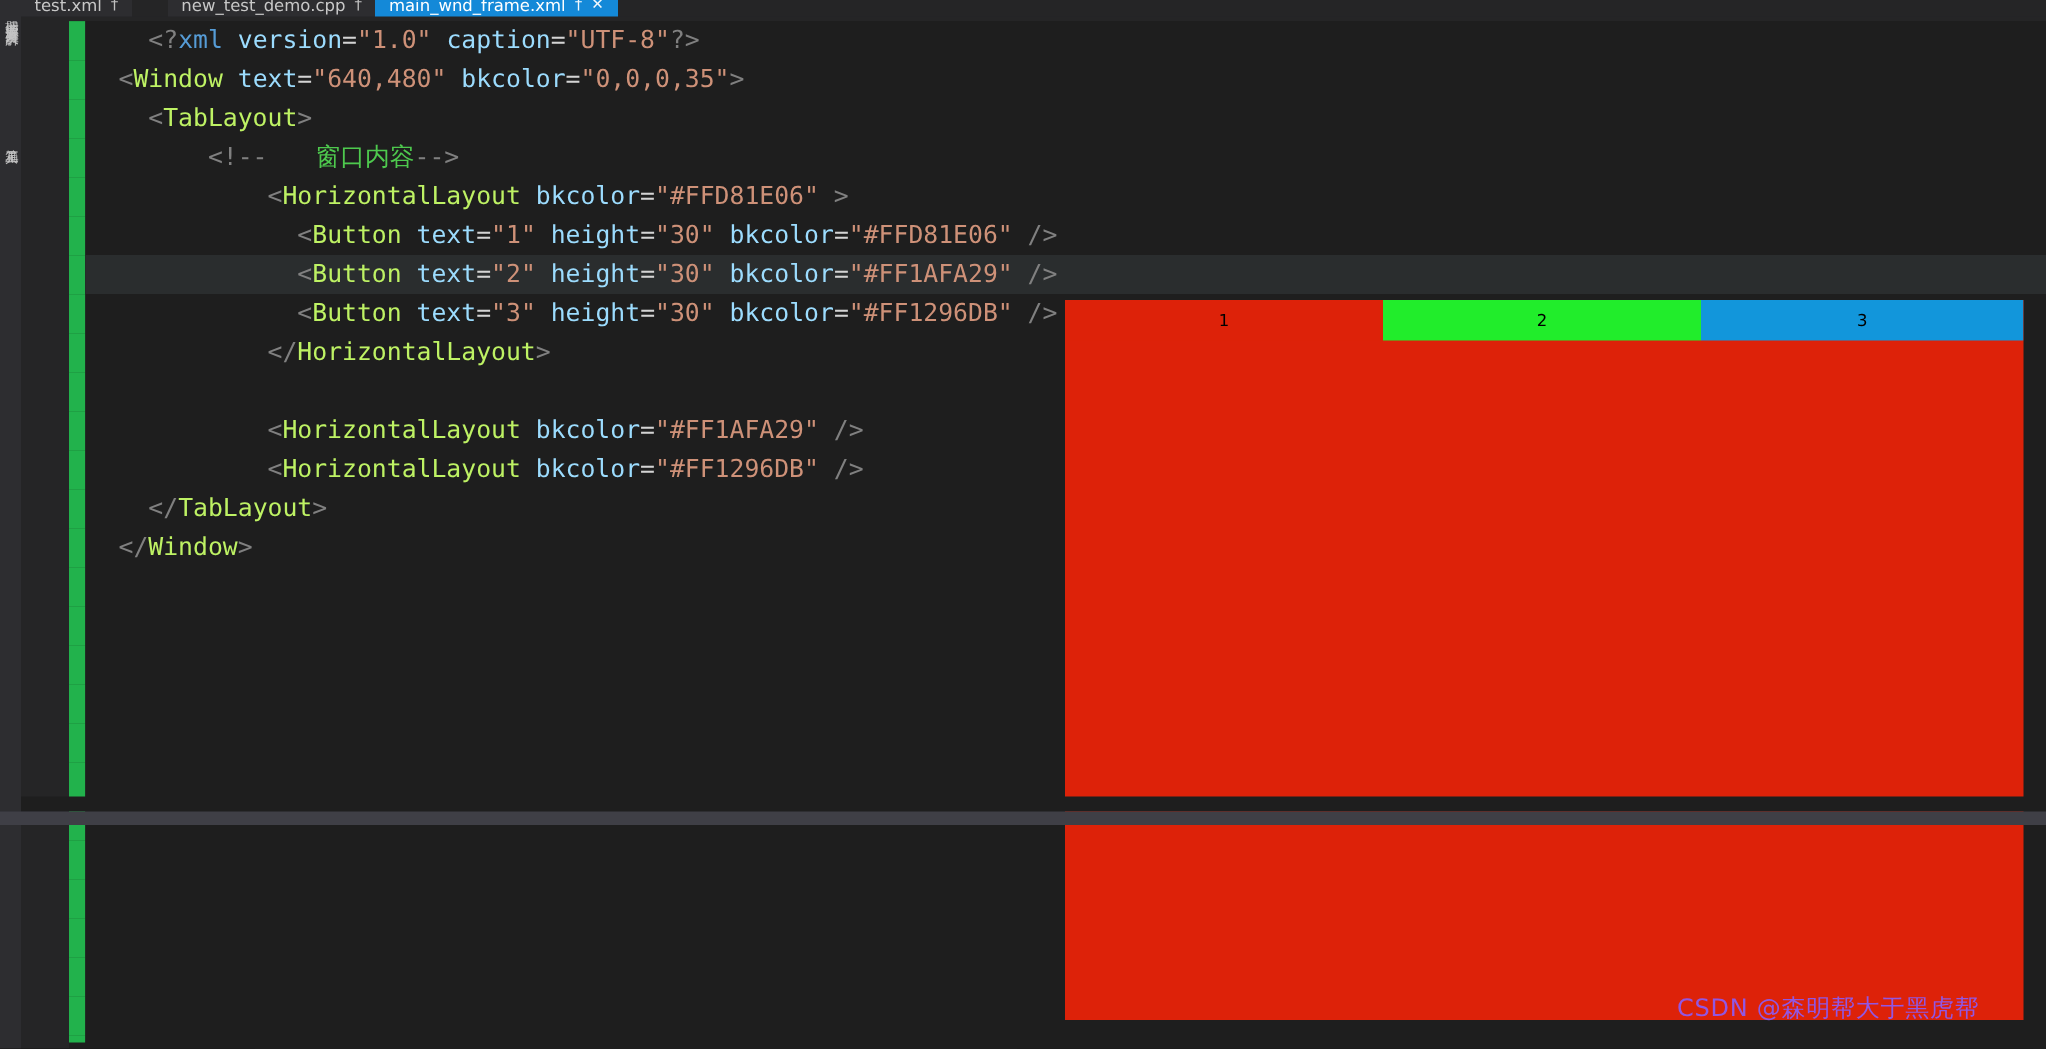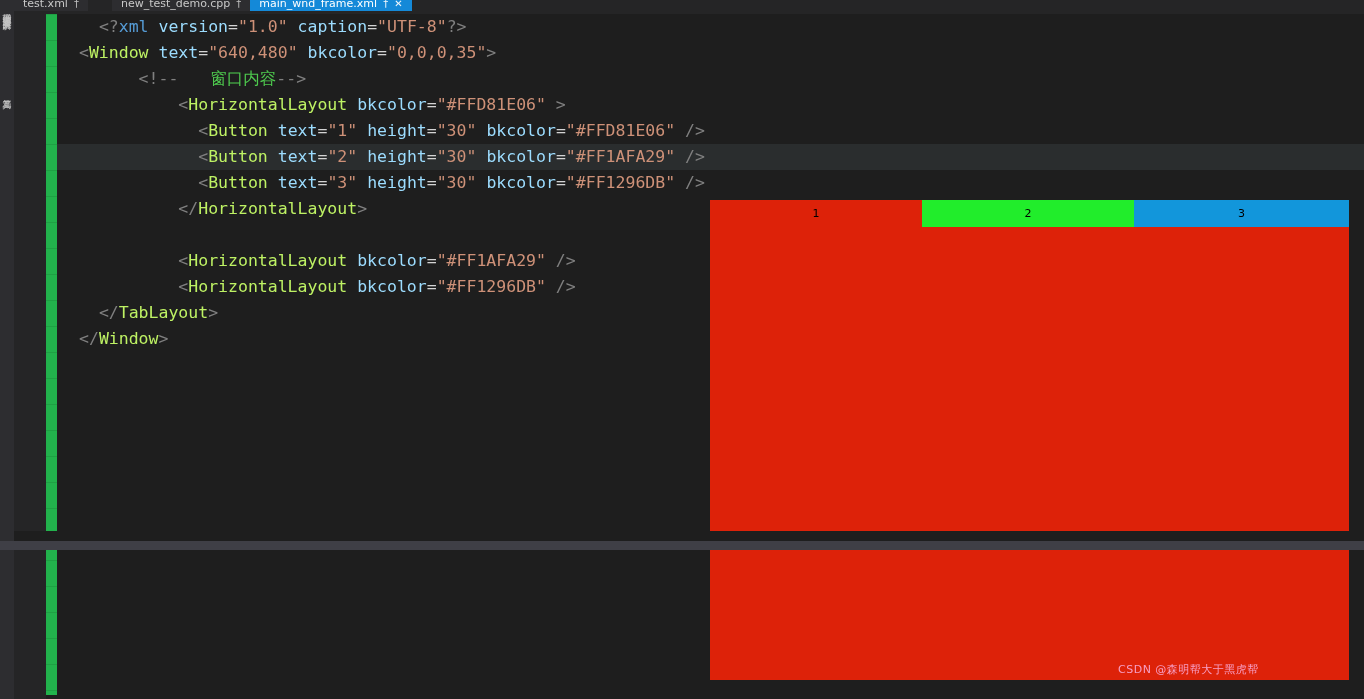--- a/index.html
+++ b/index.html
@@ -130,21 +130,21 @@
   }
   .botfill{
     position:absolute;left:14px;bottom:9px;width:1350px;height:10px;
     background:#1e1e1e;
   }
 
   
   .watermark{
     position:absolute;left:1118px;top:662px;
     font-family:"DejaVu Sans","Liberation Sans",sans-serif;
-    font-size:11px;color:#f9a8d4;opacity:.92;
+    font-size:16px;color:#8b5cf6;opacity:.92;
     white-space:nowrap;letter-spacing:.5px;
   }
 </style>
 </head>
 <body>
 
 <div id="app">
 
   <div class="dock-strip">
     <div class="dock-tab a">解决方案资源管理器</div>
@@ -179,20 +179,21 @@
         <div class="vguide" style="top: 45px; height: 12px;"></div>
         <div class="vguide" style="top: 71px; height: 36px;"></div>
         <div class="vguide" style="top: 123px; height: 120px;"></div>
         <div class="bracket bot" style="top: 240px; height: 110px;"></div>
         <div class="bracket bot" style="top: 345px; height: 22px;"></div>
         <div class="vguide" style="top: 19px; height: 0px;"></div>
       </div>
     <div class="code" id="code-lines">
         <div class="line"><span class="txt">  <span class="tagbr">&lt;?</span><span class="pi">xml</span><span class="eq"> </span><span class="attr">version</span><span class="eq">=</span><span class="str">"1.0"</span><span class="eq"> </span><span class="attr">caption</span><span class="eq">=</span><span class="str">"UTF-8"</span><span class="tagbr">?&gt;</span></span></div>
         <div class="line"><span class="txt"><span class="tagbr">&lt;</span><span class="tagname">Window</span><span class="eq"> </span><span class="attr">text</span><span class="eq">=</span><span class="str">"640,480"</span><span class="eq"> </span><span class="attr">bkcolor</span><span class="eq">=</span><span class="str">"0,0,0,35"</span><span class="tagbr">&gt;</span></span></div>
+        <div class="line"><span class="txt">  <span class="tagbr">&lt;</span><span class="tagname">TabLayout</span><span class="tagbr">&gt;</span></span></div>
         <div class="line"><span class="txt">      <span class="commentdim">&lt;!--</span><span class="comment">窗口内容</span><span class="commentdim">--&gt;</span></span></div>
         <div class="line"><span class="txt">          <span class="tagbr">&lt;</span><span class="tagname">HorizontalLayout</span><span class="eq"> </span><span class="attr">bkcolor</span><span class="eq">=</span><span class="str">"#FFD81E06"</span><span class="tagbr"> &gt;</span></span></div>
         <div class="line"><span class="txt">            <span class="tagbr">&lt;</span><span class="tagname">Button</span><span class="eq"> </span><span class="attr">text</span><span class="eq">=</span><span class="str">"1"</span><span class="eq"> </span><span class="attr">height</span><span class="eq">=</span><span class="str">"30"</span><span class="eq"> </span><span class="attr">bkcolor</span><span class="eq">=</span><span class="str">"#FFD81E06"</span><span class="tagbr"> /&gt;</span></span></div>
         <div class="line sel"><span class="txt">            <span class="tagbr">&lt;</span><span class="tagname">Button</span><span class="eq"> </span><span class="attr">text</span><span class="eq">=</span><span class="str">"2"</span><span class="eq"> </span><span class="attr">height</span><span class="eq">=</span><span class="str">"30"</span><span class="eq"> </span><span class="attr">bkcolor</span><span class="eq">=</span><span class="str">"#FF1AFA29"</span><span class="tagbr"> /&gt;</span></span></div>
         <div class="line"><span class="txt">            <span class="tagbr">&lt;</span><span class="tagname">Button</span><span class="eq"> </span><span class="attr">text</span><span class="eq">=</span><span class="str">"3"</span><span class="eq"> </span><span class="attr">height</span><span class="eq">=</span><span class="str">"30"</span><span class="eq"> </span><span class="attr">bkcolor</span><span class="eq">=</span><span class="str">"#FF1296DB"</span><span class="tagbr"> /&gt;</span></span></div>
         <div class="line"><span class="txt">          <span class="tagbr">&lt;/</span><span class="tagname">HorizontalLayout</span><span class="tagbr">&gt;</span></span></div>
         <div class="line"><span class="txt">&nbsp;</span></div>
         <div class="line"><span class="txt">          <span class="tagbr">&lt;</span><span class="tagname">HorizontalLayout</span><span class="eq"> </span><span class="attr">bkcolor</span><span class="eq">=</span><span class="str">"#FF1AFA29"</span><span class="tagbr"> /&gt;</span></span></div>
         <div class="line"><span class="txt">          <span class="tagbr">&lt;</span><span class="tagname">HorizontalLayout</span><span class="eq"> </span><span class="attr">bkcolor</span><span class="eq">=</span><span class="str">"#FF1296DB"</span><span class="tagbr"> /&gt;</span></span></div>
         <div class="line"><span class="txt">  <span class="tagbr">&lt;/</span><span class="tagname">TabLayout</span><span class="tagbr">&gt;</span></span></div>

